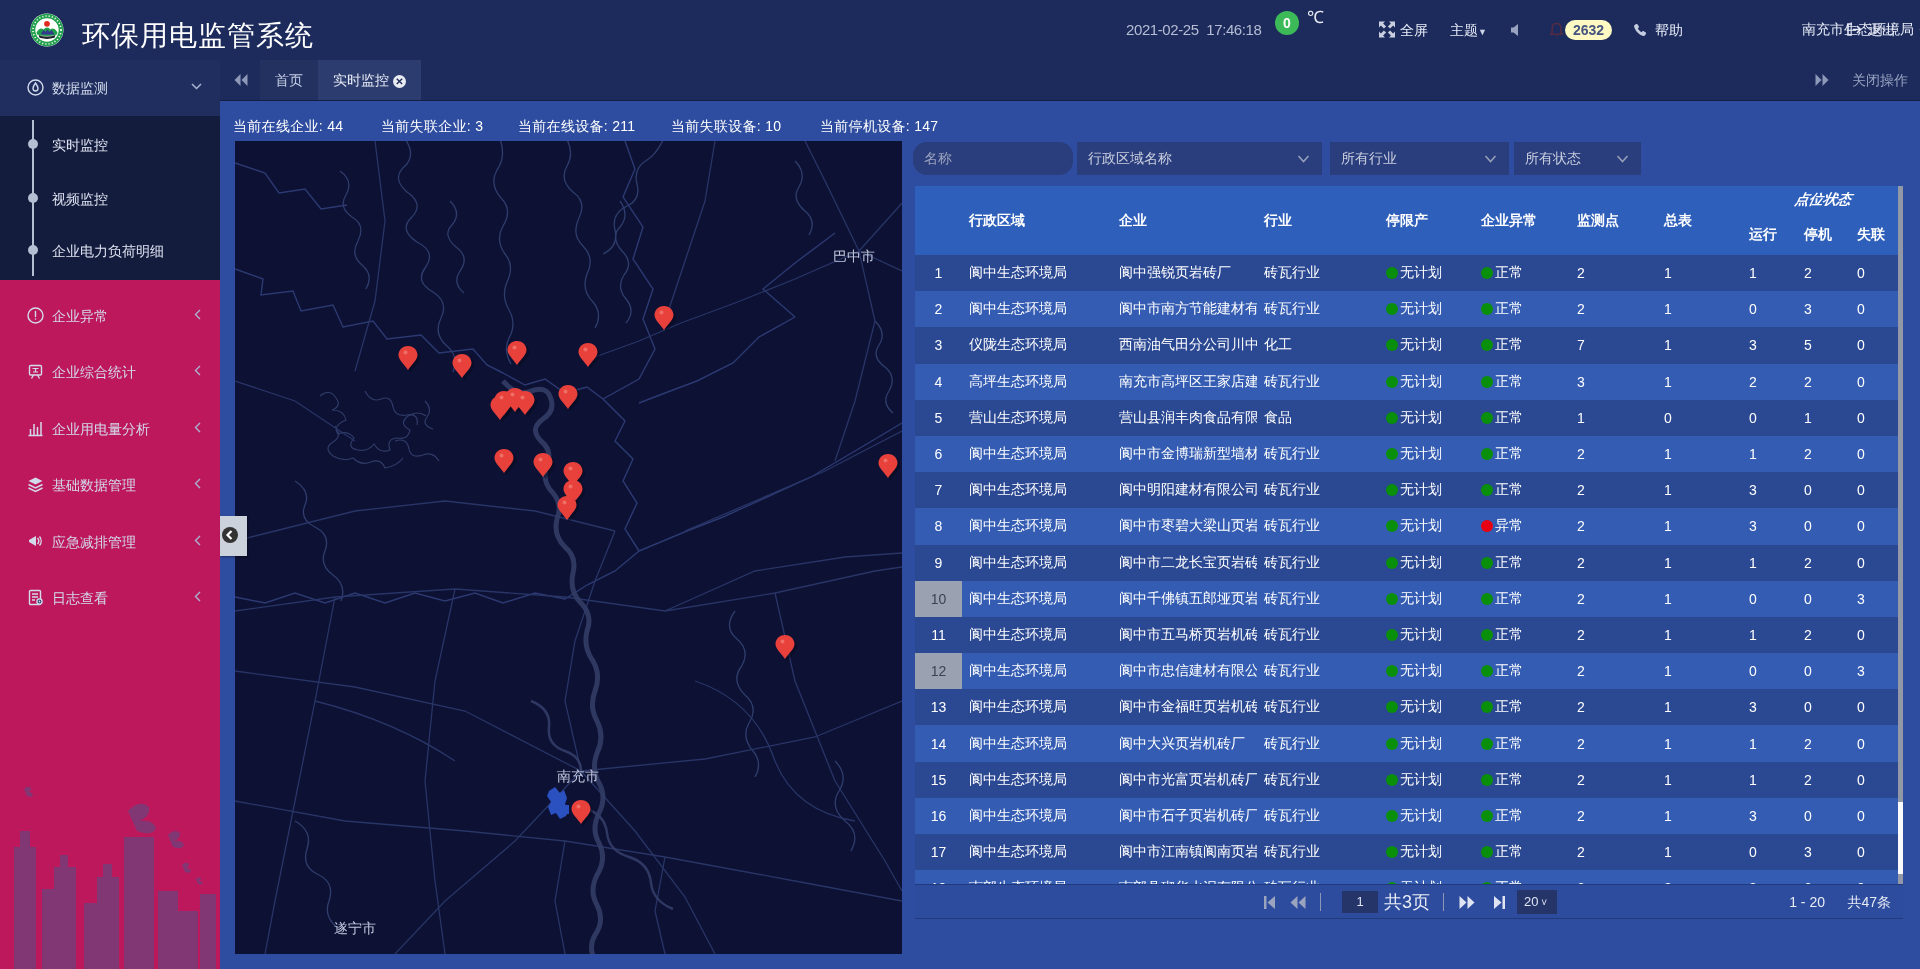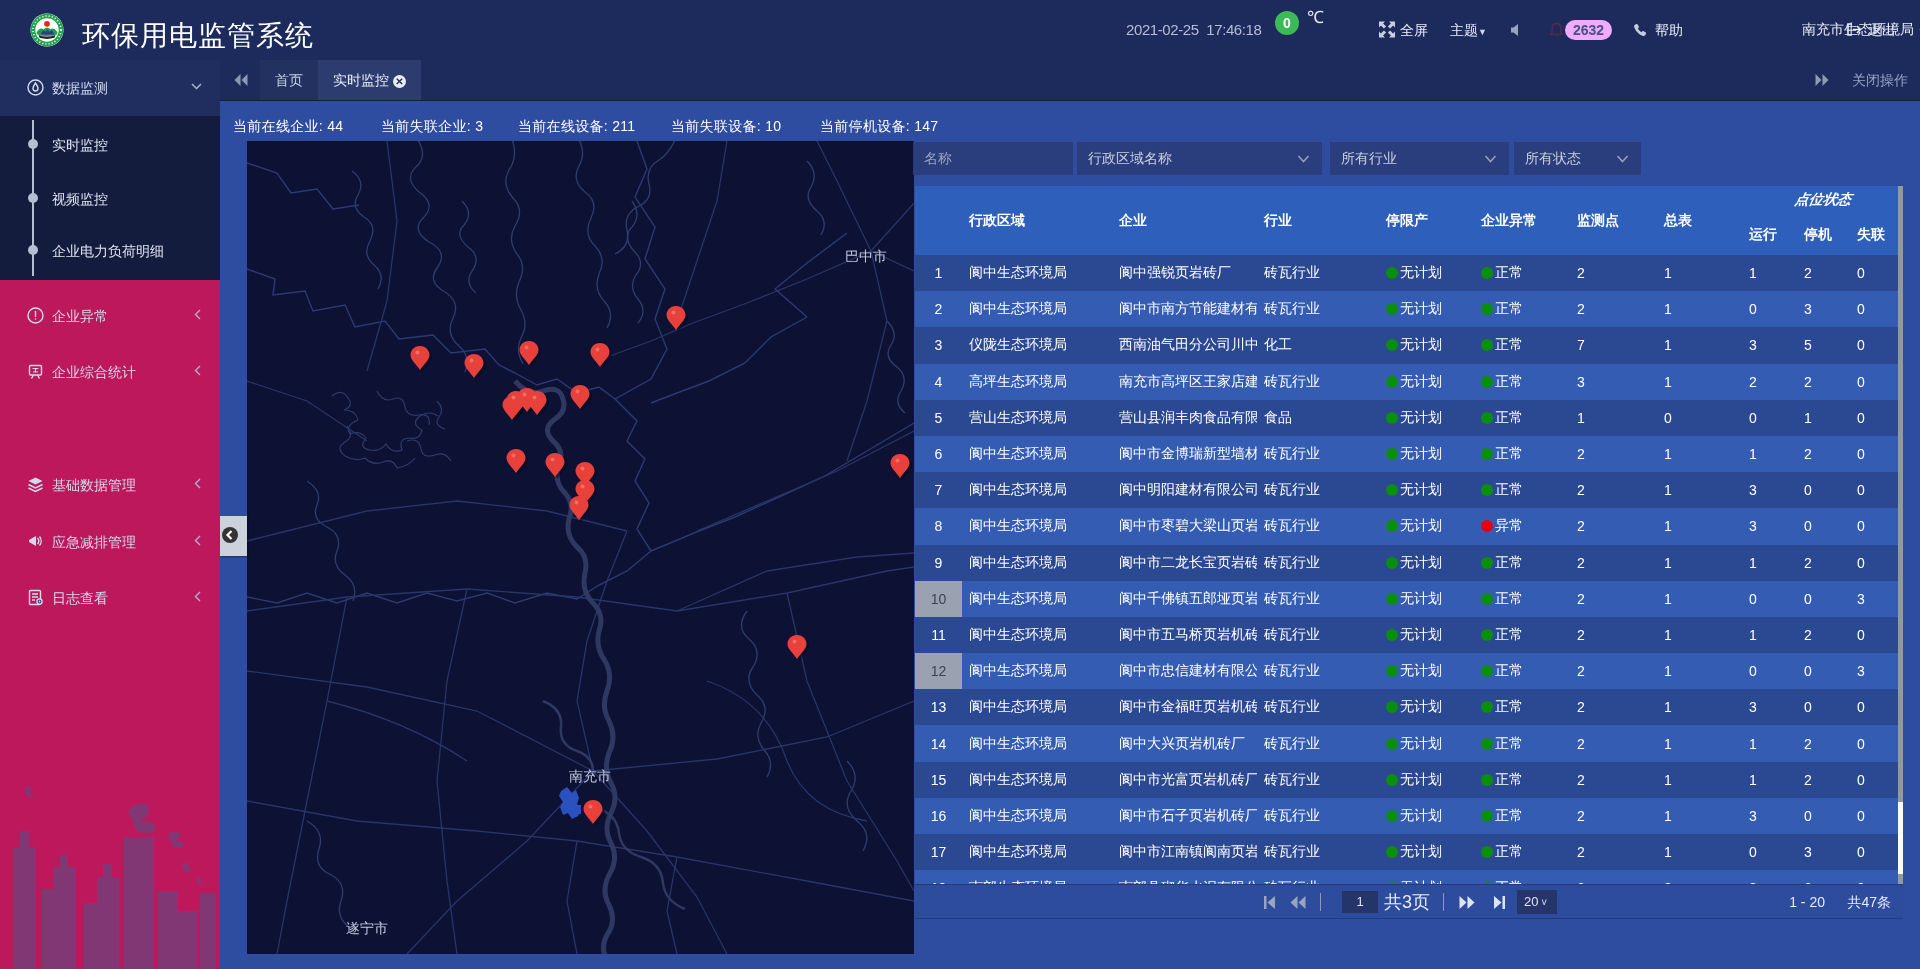--- a/index.html
+++ b/index.html
@@ -21,21 +21,21 @@
   .mitem { position:absolute; left:0; width:220px; height:55px; }
   .mtxt { position:absolute; left:52px; top:20px; font-size:14px; color:#d3daec; }
   .mico { position:absolute; left:27px; top:19px; width:17px; height:17px; }
   
   #tabbar { position:absolute; left:220px; top:60px; width:1700px; height:41px; background:#1d2b5c; border-bottom:1px solid #141f44; z-index:10; }
   .tab { position:absolute; top:0; height:40px; line-height:40px; font-size:14px; color:#c7cfe6; text-align:center; }
   
   #stats { position:absolute; left:0px; top:106px; width:1920px; height:40px; line-height:40px; font-size:14px; color:#fff; white-space:nowrap; }
   #stats span { letter-spacing:0.3px; }
   
-  #map { position:absolute; left:235px; top:141px; width:667px; height:813px; background:#0d1134; overflow:hidden;margin-left:12px; }
+  #map { position:absolute; left:235px; top:141px; width:667px; height:813px; background:#0d1134; overflow:hidden; }
   #collapse { position:absolute; left:220px; top:516px; width:27px; height:40px; background:#ccd2dc; z-index:25; box-shadow:1px 1px 2px rgba(0,0,0,0.4); }
   #collapse .cc { position:absolute; left:2px; top:11px; width:16px; height:16px; border-radius:50%; background:#333; }
   
   .fbox { position:absolute; top:142px; height:33px; background:#2a3d7c; color:#c9cfdf; font-size:14px; line-height:33px; padding-left:11px; }
   
   #tablewrap { position:absolute; left:915px; top:186px; width:988px; height:698px; overflow:hidden; }
   table { border-collapse:collapse; table-layout:fixed; width:988px; }
   th, td { font-size:14px; color:#fff; font-weight:normal; text-align:left; padding:0 0 0 7px; overflow:hidden; white-space:nowrap; }
   thead th { background:#2e5fba; font-weight:bold; }
   tr.hr1 { height:27px; }
@@ -86,21 +86,21 @@
     <svg width="14" height="14" viewBox="0 0 14 14" style="vertical-align:-2px;" fill="#98a3c0">
       <path d="M8 1 v12 L3.5 9.5 H1 v-5 h2.5 Z"></path>
     </svg>
   </div>
   <div class="hitem" style="left:1549px; top:0px;">
     <svg width="15" height="16" viewBox="0 0 15 16" style="vertical-align:-3px;" fill="none" stroke="#542b44" stroke-width="1.5">
       <path d="M7.5 1.5 C4.8 1.5 3.2 3.6 3.2 6.2 V10.2 L1.8 12.2 H13.2 L11.8 10.2 V6.2 C11.8 3.6 10.2 1.5 7.5 1.5 Z"></path>
       <path d="M6 13.5 a1.6 1.6 0 0 0 3 0" fill="#542b44" stroke="none"></path>
     </svg>
   </div>
-  <div class="hitem" style="left:1565px; top:20px; height:20px; line-height:20px;"><span style="display:inline-block;height:20px;line-height:20px;padding:0 8px;border-radius:10px;background:#f0abfc;color:#44537f;font-size:14px;font-weight:bold;">2632</span></div>
+  <div class="hitem" style="left:1565px; top:20px; height:20px; line-height:20px;"><span style="display:inline-block;height:20px;line-height:20px;padding:0 8px;border-radius:10px;background:#fef9c3;color:#44537f;font-size:14px;font-weight:bold;">2632</span></div>
   <div class="hitem" style="left:1633px;">
     <svg width="14" height="14" viewBox="0 0 15 15" style="vertical-align:-2px;" fill="#c3cbe0">
       <path d="M3.2 1.2 C3.8 0.8 4.6 0.9 5 1.6 L6.2 3.5 C6.5 4 6.4 4.7 6 5.1 L5.2 5.9 C5.8 7.3 7.7 9.2 9.1 9.8 L9.9 9 C10.3 8.6 11 8.5 11.5 8.8 L13.4 10 C14.1 10.4 14.2 11.2 13.8 11.8 L12.9 13.1 C12.5 13.7 11.8 14 11.1 13.8 C6.6 12.6 2.4 8.4 1.2 3.9 C1 3.2 1.3 2.5 1.9 2.1 Z"></path>
     </svg>
   </div>
   <div class="hitem" style="left:1655px;">帮助</div>
   <div class="hitem" style="left:1802px;font-family:Liberation Mono, monospace;">南充市生态环境局<span style="font-size:9px;color:#cdd4e6;"> ▼</span></div>
   <div class="hitem" style="left:1846px;">
     <svg width="16" height="15" viewBox="0 0 16 15" style="vertical-align:-2px;" fill="none" stroke="#e8ecf8" stroke-width="1.6">
       <path d="M6 2 H2 V13 H6"></path>
@@ -141,20 +141,33 @@
         <path d="M6 1 L1.5 5.5 L6 10"></path>
       </svg>
   </div>
   <div class="mitem" style="top:284px;">
     <svg class="mico" viewBox="0 0 17 17" fill="none" stroke="#d3daec" stroke-width="1.4">
       <rect x="2.5" y="2.5" width="12" height="9.5" rx="1.2"></rect>
       <path d="M5.5 5.5 h6 M8.5 5.5 v3.5 M6 9 h5" stroke-width="1.2"></path>
       <path d="M6.5 12 l-2 3.5 M10.5 12 l2 3.5"></path>
     </svg>
     <div class="mtxt">企业综合统计</div>
+      <svg style="position:absolute; right:19px; top:21px;" width="7" height="11" viewBox="0 0 7 11" fill="none" stroke="#aab4d0" stroke-width="1.4">
+        <path d="M6 1 L1.5 5.5 L6 10"></path>
+      </svg>
+  </div>
+  <div class="mitem" style="top:341px;">
+    <svg class="mico" viewBox="0 0 17 17" fill="none" stroke="#d3daec" stroke-width="1.5">
+      <path d="M1.5 15.5 h14"></path>
+      <path d="M3.5 15 v-6"></path>
+        <path d="M7 15 V4"></path>
+        <path d="M10.5 15 V7"></path>
+        <path d="M14 15 V2"></path>
+    </svg>
+    <div class="mtxt">企业用电量分析</div>
       <svg style="position:absolute; right:19px; top:21px;" width="7" height="11" viewBox="0 0 7 11" fill="none" stroke="#aab4d0" stroke-width="1.4">
         <path d="M6 1 L1.5 5.5 L6 10"></path>
       </svg>
   </div>
   <div class="mitem" style="top:397px;">
     <svg class="mico" viewBox="0 0 17 17" fill="none" stroke="#d3daec" stroke-width="1.4">
       <path d="M8.5 1.5 L15.5 5 8.5 8.5 1.5 5 Z" fill="#d3daec" stroke="none"></path>
       <path d="M1.5 8.5 L8.5 12 15.5 8.5"></path>
       <path d="M1.5 12 L8.5 15.5 15.5 12"></path>
     </svg>
@@ -409,21 +422,21 @@
         </g>
       </g>
   </svg>
 </div>
 <div id="collapse">
     <div class="cc"><svg width="16" height="16" viewBox="0 0 16 16" fill="none" stroke="#fff" stroke-width="2.2">
         <path d="M9.5 4 L5.5 8 L9.5 12"></path>
       </svg></div>
   </div>
 
-<div class="fbox" style="left:913px; width:160px; color:#9aa3bd;">名称</div>
+<div class="fbox" style="left:913px; width:160px; color:#9aa3bd;border-radius:14px;">名称</div>
 <div class="fbox" style="left:1077px; width:245px;">行政区域名称<svg style="position:absolute; right:12px; top:13px;" width="13" height="8" viewBox="0 0 12 8" fill="none" stroke="#97a0ba" stroke-width="1.6">
       <path d="M1 1 L6 6.5 L11 1"></path>
     </svg></div>
 <div class="fbox" style="left:1330px; width:179px;">所有行业<svg style="position:absolute; right:12px; top:13px;" width="13" height="8" viewBox="0 0 12 8" fill="none" stroke="#97a0ba" stroke-width="1.6">
       <path d="M1 1 L6 6.5 L11 1"></path>
     </svg></div>
 <div class="fbox" style="left:1514px; width:127px;">所有状态<svg style="position:absolute; right:12px; top:13px;" width="13" height="8" viewBox="0 0 12 8" fill="none" stroke="#97a0ba" stroke-width="1.6">
       <path d="M1 1 L6 6.5 L11 1"></path>
     </svg></div>
 

